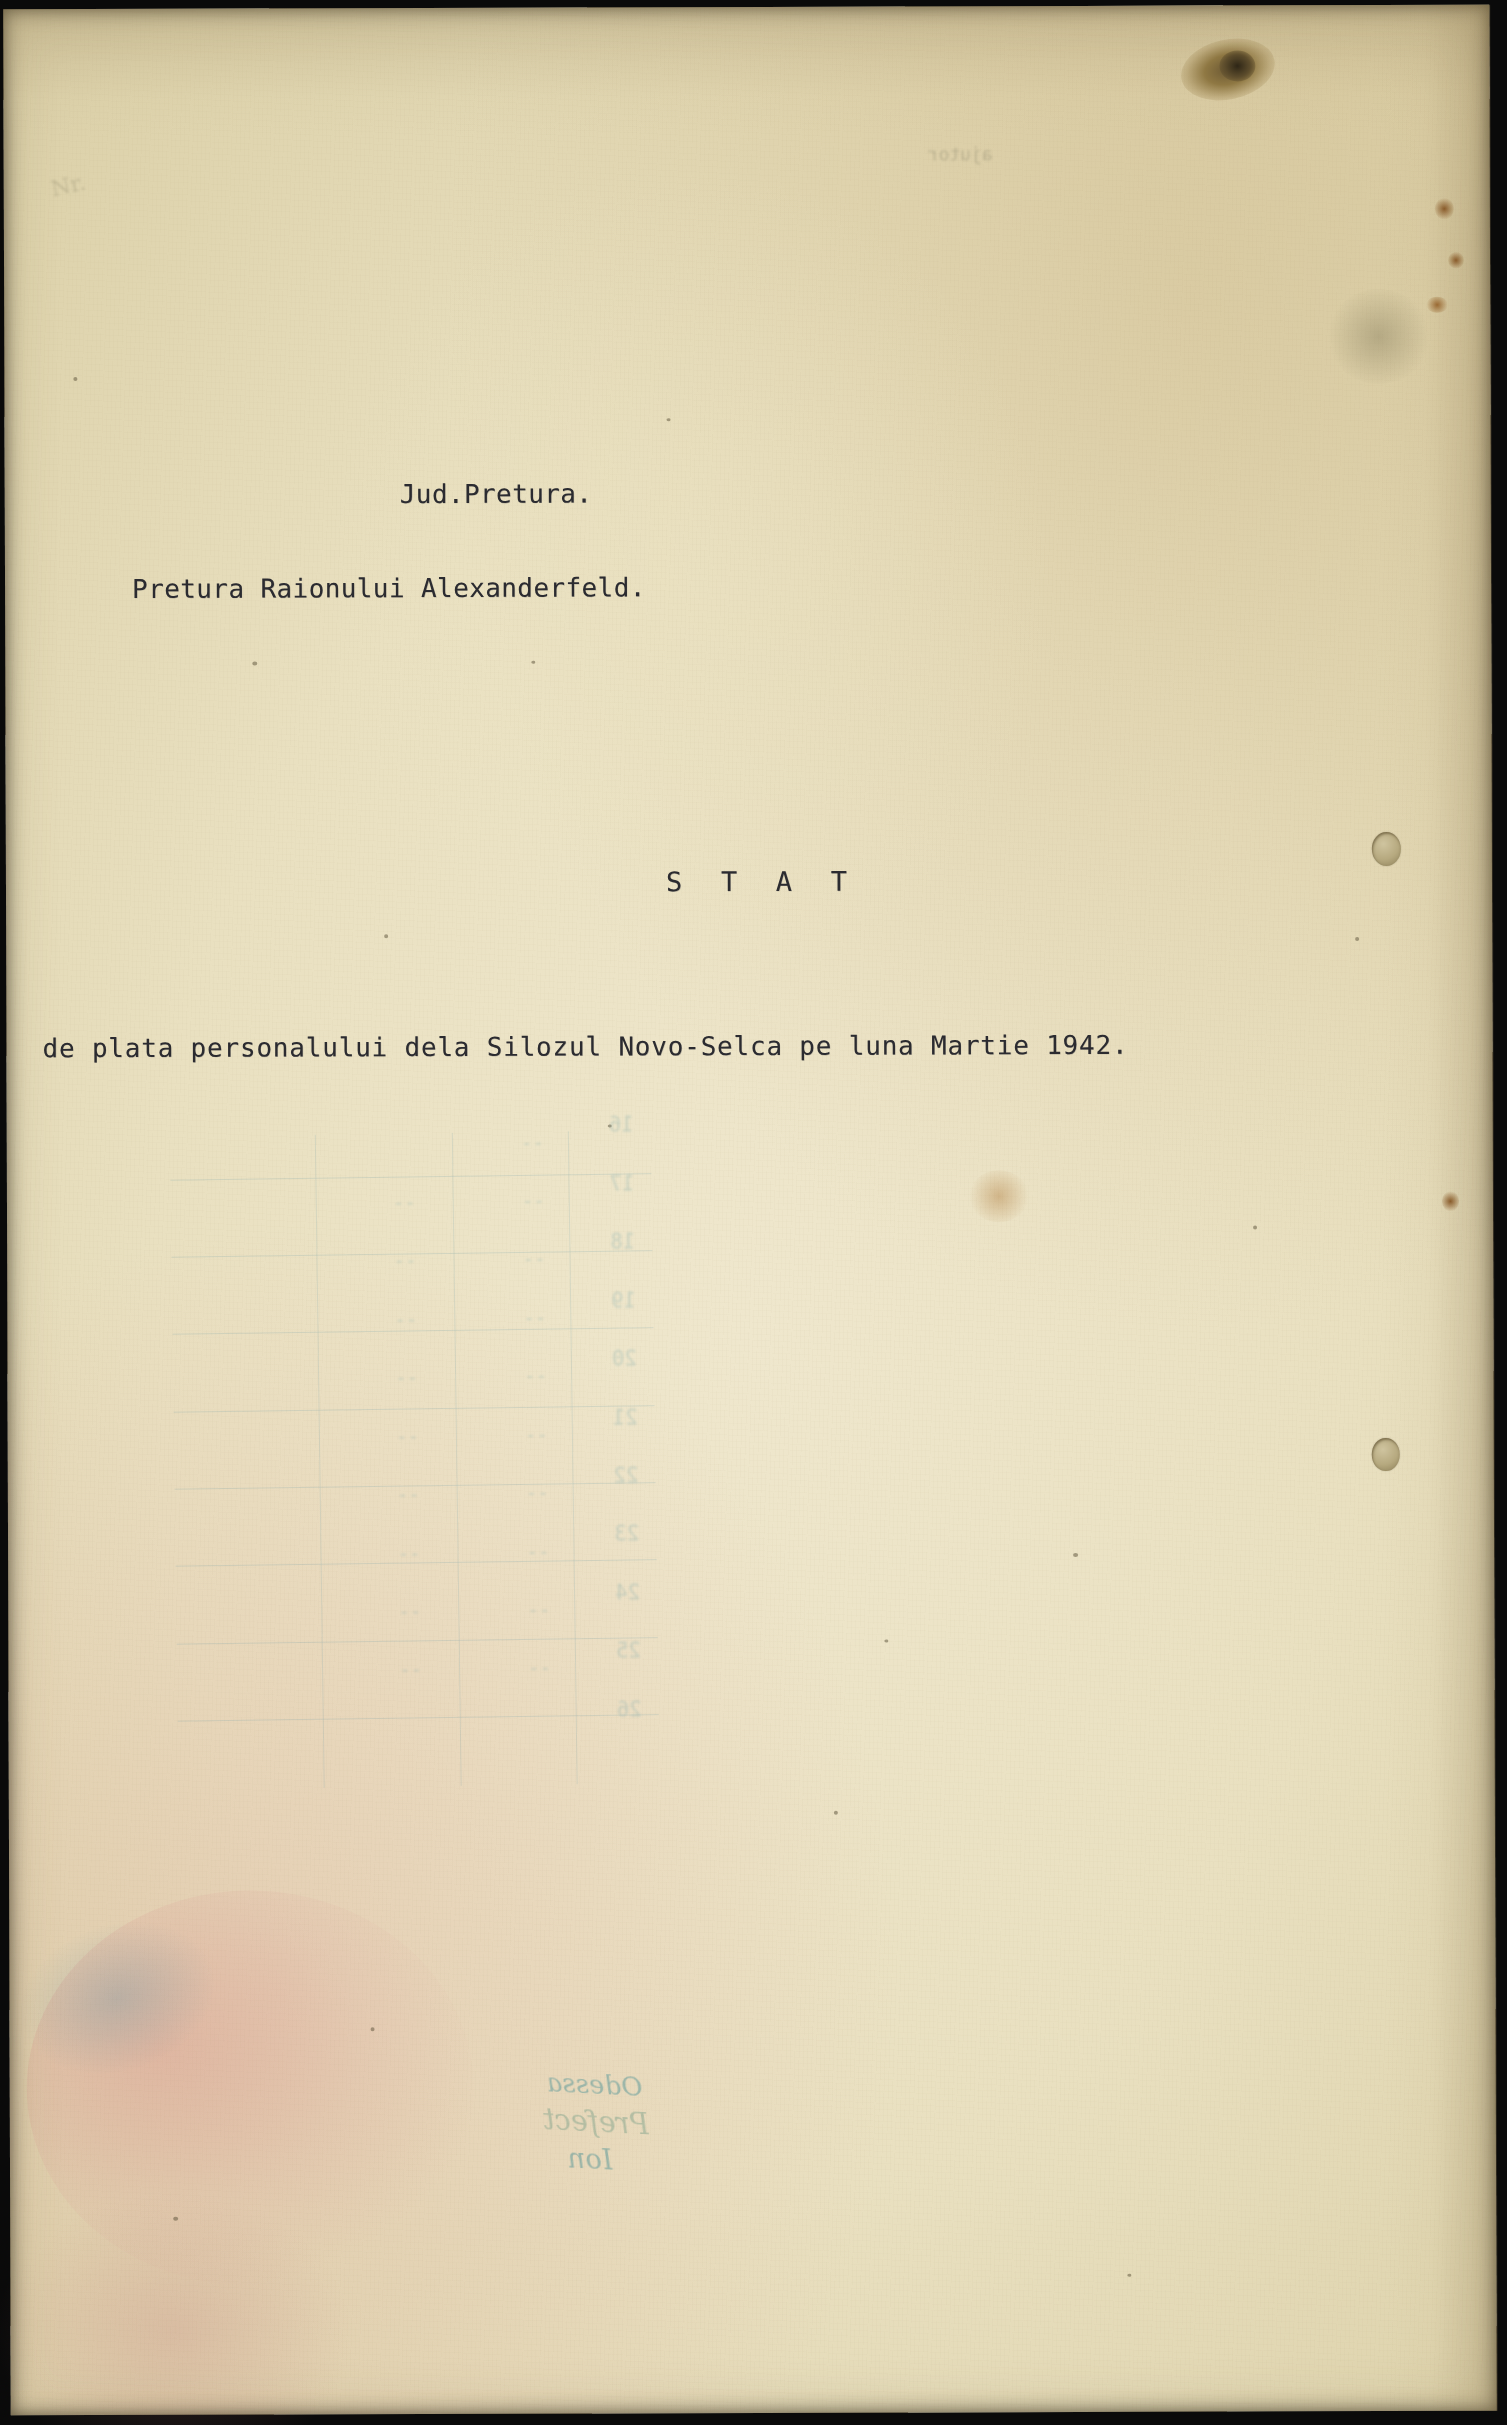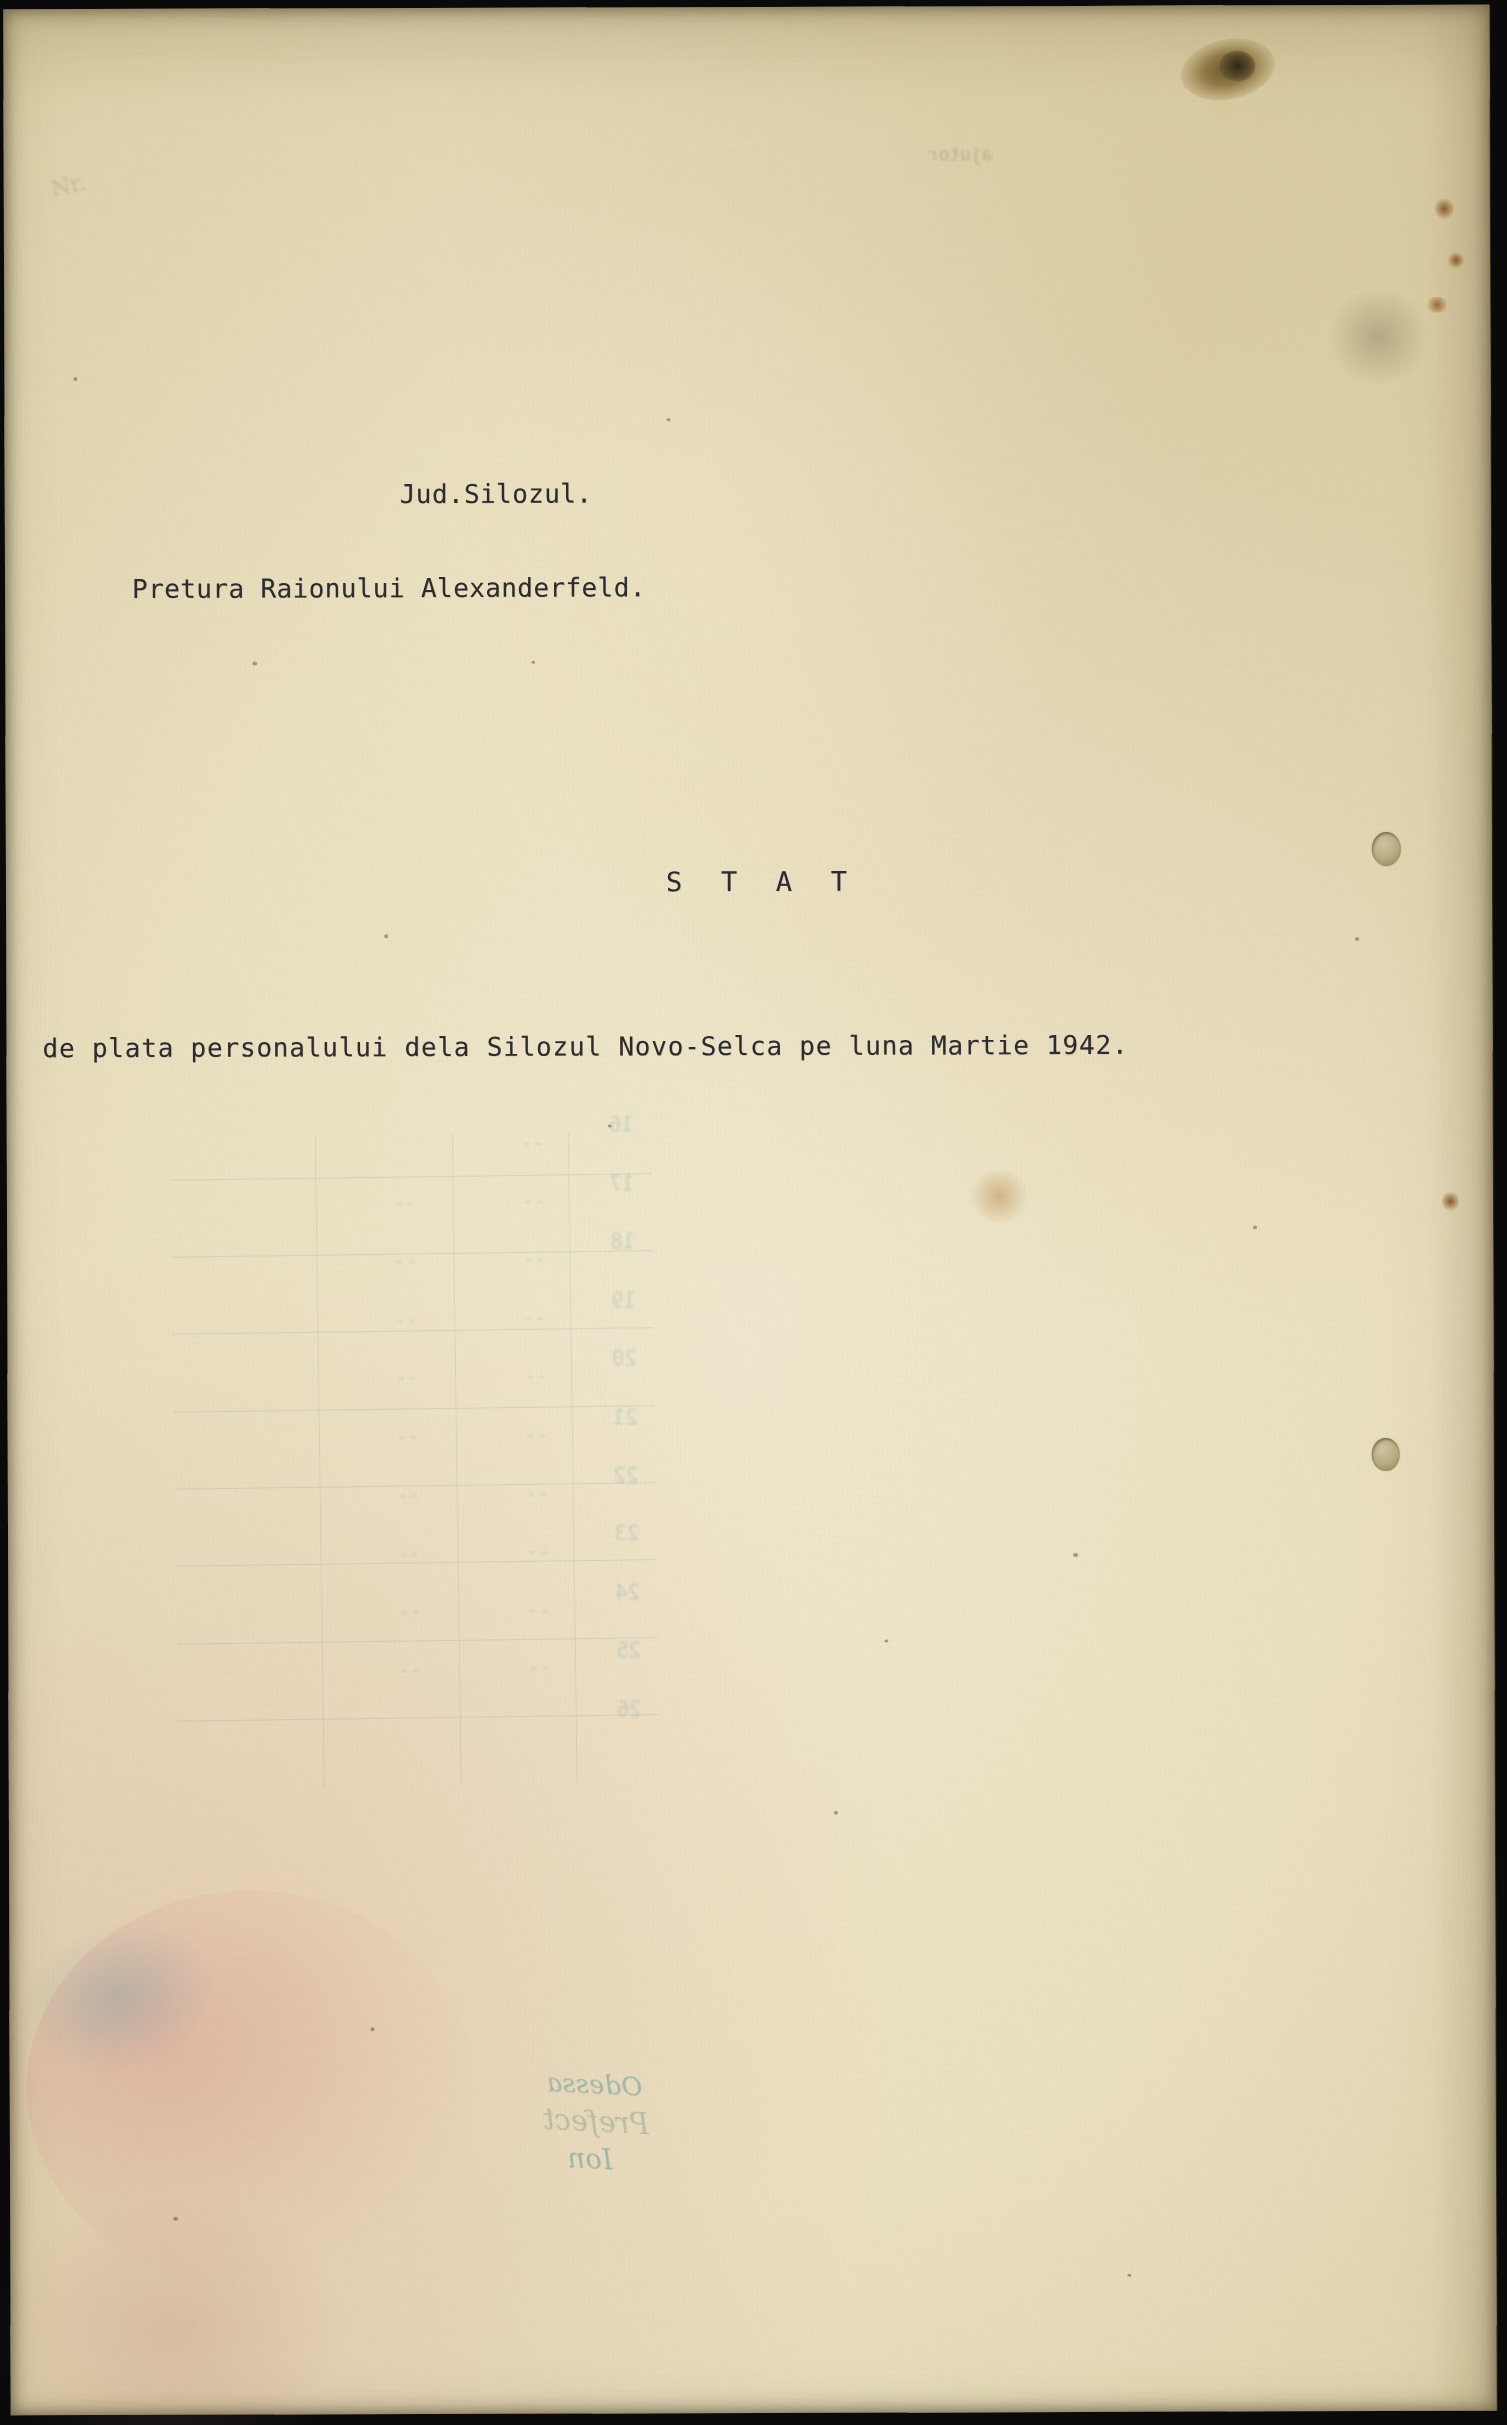--- a/index.html
+++ b/index.html
@@ -218,21 +218,21 @@
     <div class="speck" style="left:1117px;top:2268px; width:4.3px;  height:3.4px;"></div>
     <div class="speck" style="left:825px; top:1804px; width:4.3px;  height:4.3px;"></div>
     <div class="speck" style="left:1349px;top:932px; width:4.3px;  height:4.3px;"></div>
 
     <div class="ghost-top">ajutor</div>
     <div class="ghost-left">Nr.</div>
 
     <div class="hole" id="hole-upper"></div>
     <div class="hole" id="hole-lower"></div>
 
-    <div class="typed" id="line-county">Jud.Silozul.</div>
+    <div class="typed" id="line-county">Jud.Pretura.</div>
     <div class="typed" id="line-office">Pretura Raionului Alexanderfeld.</div>
     <div class="typed" id="line-stat">S T A T</div>
     <div class="typed" id="line-subject">de plata personalului dela Silozul Novo-Selca pe luna Martie 1942.</div>
 
     <div class="ghost">
       <div class="g-rule" style="left:0px;   top:52px;  width:481px;"></div>
       <div class="g-rule" style="left:0px;   top:129px; width:481px;"></div>
       <div class="g-rule" style="left:0px;   top:206px; width:481px;"></div>
       <div class="g-rule" style="left:0px;   top:284px; width:481px;"></div>
       <div class="g-rule" style="left:0px;   top:361px; width:481px;"></div>

